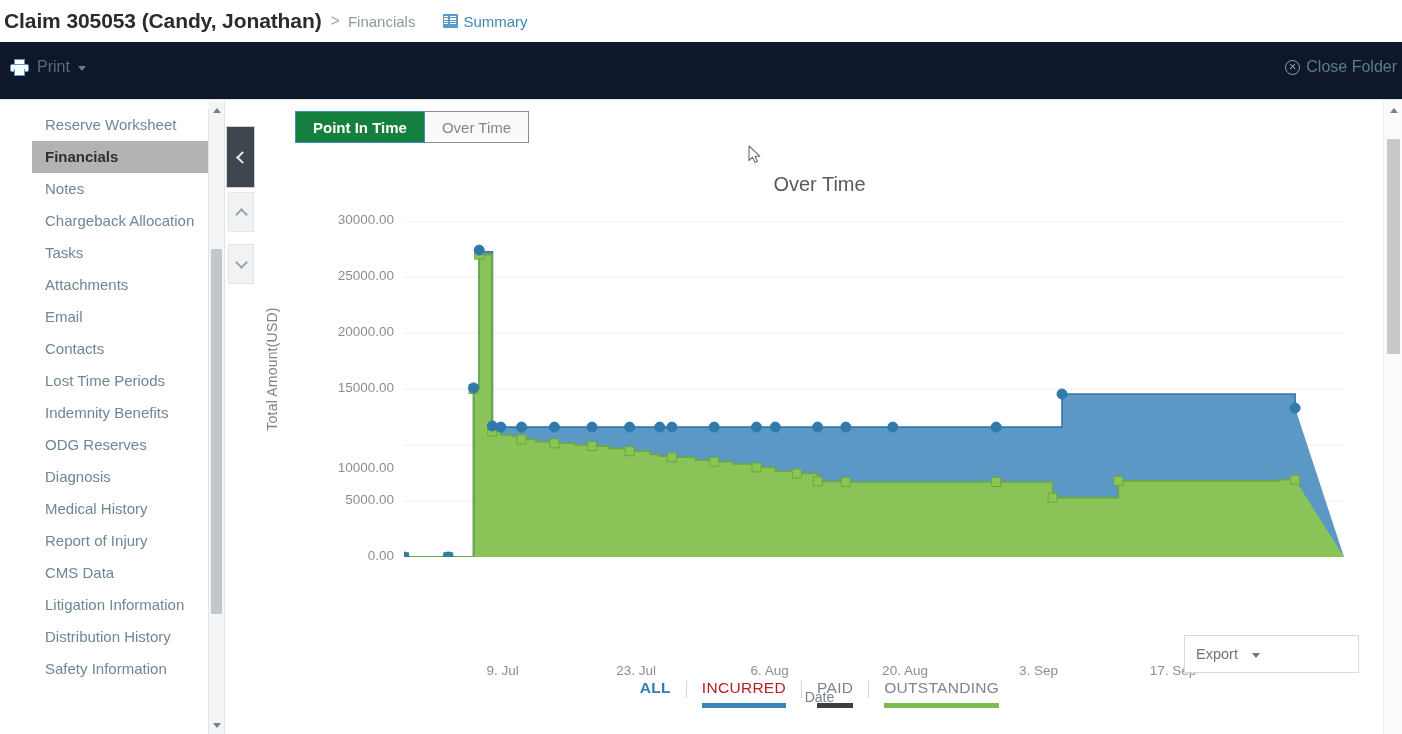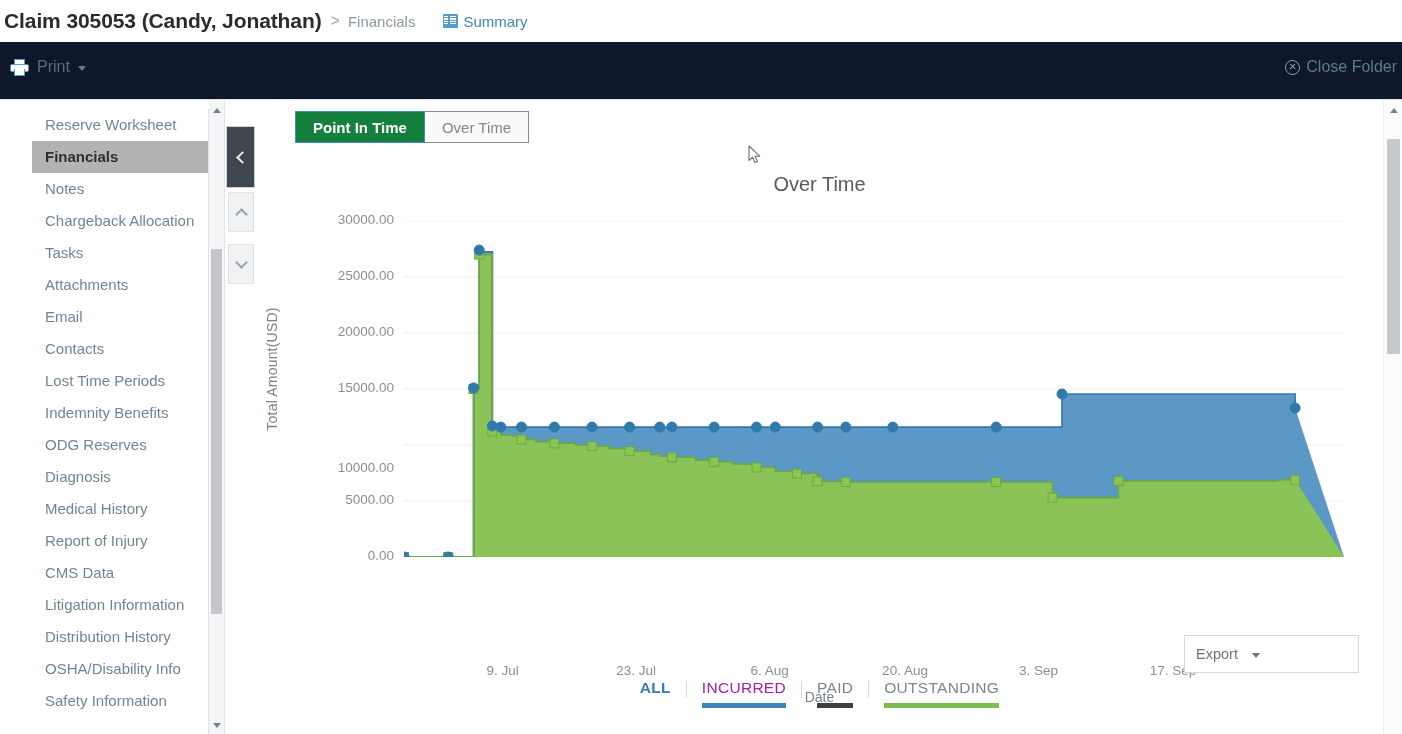--- a/index.html
+++ b/index.html
@@ -279,21 +279,20 @@
       <div class="nav-item"><span>Contacts</span></div>
       <div class="nav-item"><span>Lost Time Periods</span></div>
       <div class="nav-item"><span>Indemnity Benefits</span></div>
       <div class="nav-item"><span>ODG Reserves</span></div>
       <div class="nav-item"><span>Diagnosis</span></div>
       <div class="nav-item"><span>Medical History</span></div>
       <div class="nav-item"><span>Report of Injury</span></div>
       <div class="nav-item"><span>CMS Data</span></div>
       <div class="nav-item"><span>Litigation Information</span></div>
       <div class="nav-item"><span>Distribution History</span></div>
-      <div class="nav-item"><span>OSHA/Disability Info</span></div>
       <div class="nav-item"><span>Safety Information</span></div>
     </div>
 
   <div id="sidebar-scrollbar">
     <div class="sb-arrow up">
         <i></i>
       </div>
     <div id="sidebar-thumb"></div>
     <div class="sb-arrow down">
         <i></i>
@@ -406,21 +405,21 @@
       <span id="export-label">Export</span>
       <span class="caret-down"></span>
     </div>
 
     <div id="legend">
         <div class="legend-item">
           <div class="legend-text" style="color: rgb(47, 127, 176); font-weight: bold;">ALL</div>
         </div>
         <div class="legend-divider"></div>
         <div class="legend-item">
-          <div class="legend-text" style="color: #a21caf;">INCURRED</div>
+          <div class="legend-text" style="color: #b91c1c;">INCURRED</div>
           <div class="legend-bar" style="background: rgb(63, 134, 181);"></div>
         </div>
         <div class="legend-divider"></div>
         <div class="legend-item">
           <div class="legend-text" style="color: rgb(125, 134, 140);">PAID</div>
           <div class="legend-bar" style="background: rgb(63, 63, 63);"></div>
         </div>
         <div class="legend-divider"></div>
         <div class="legend-item">
           <div class="legend-text" style="color: rgb(125, 134, 140);">OUTSTANDING</div>

